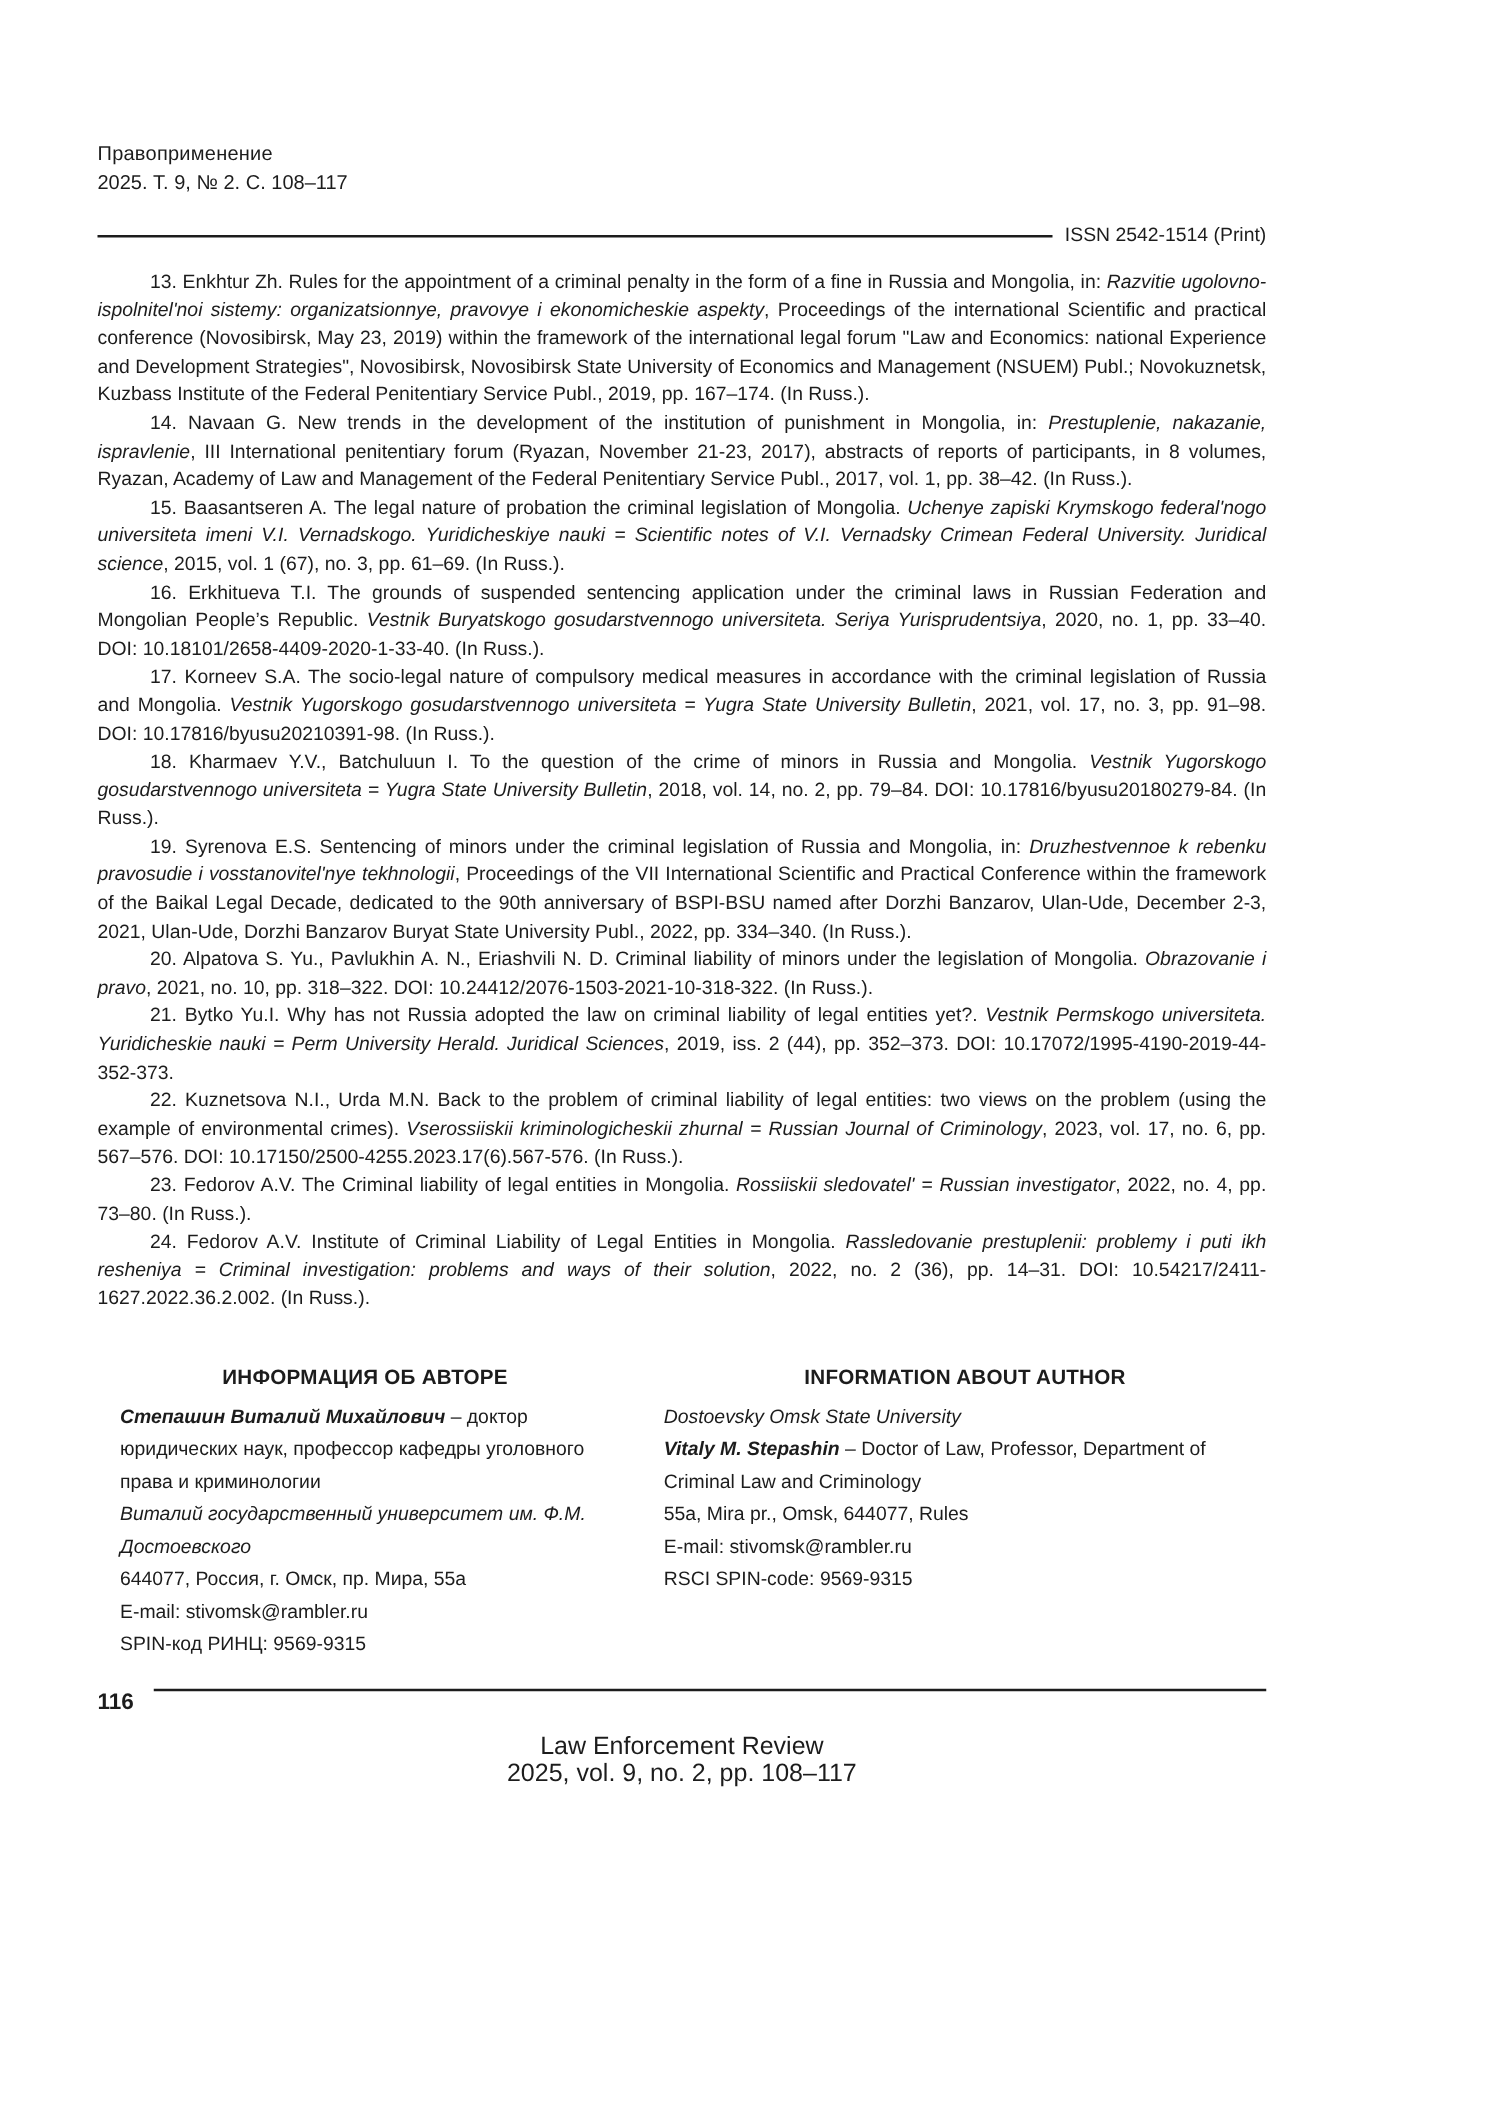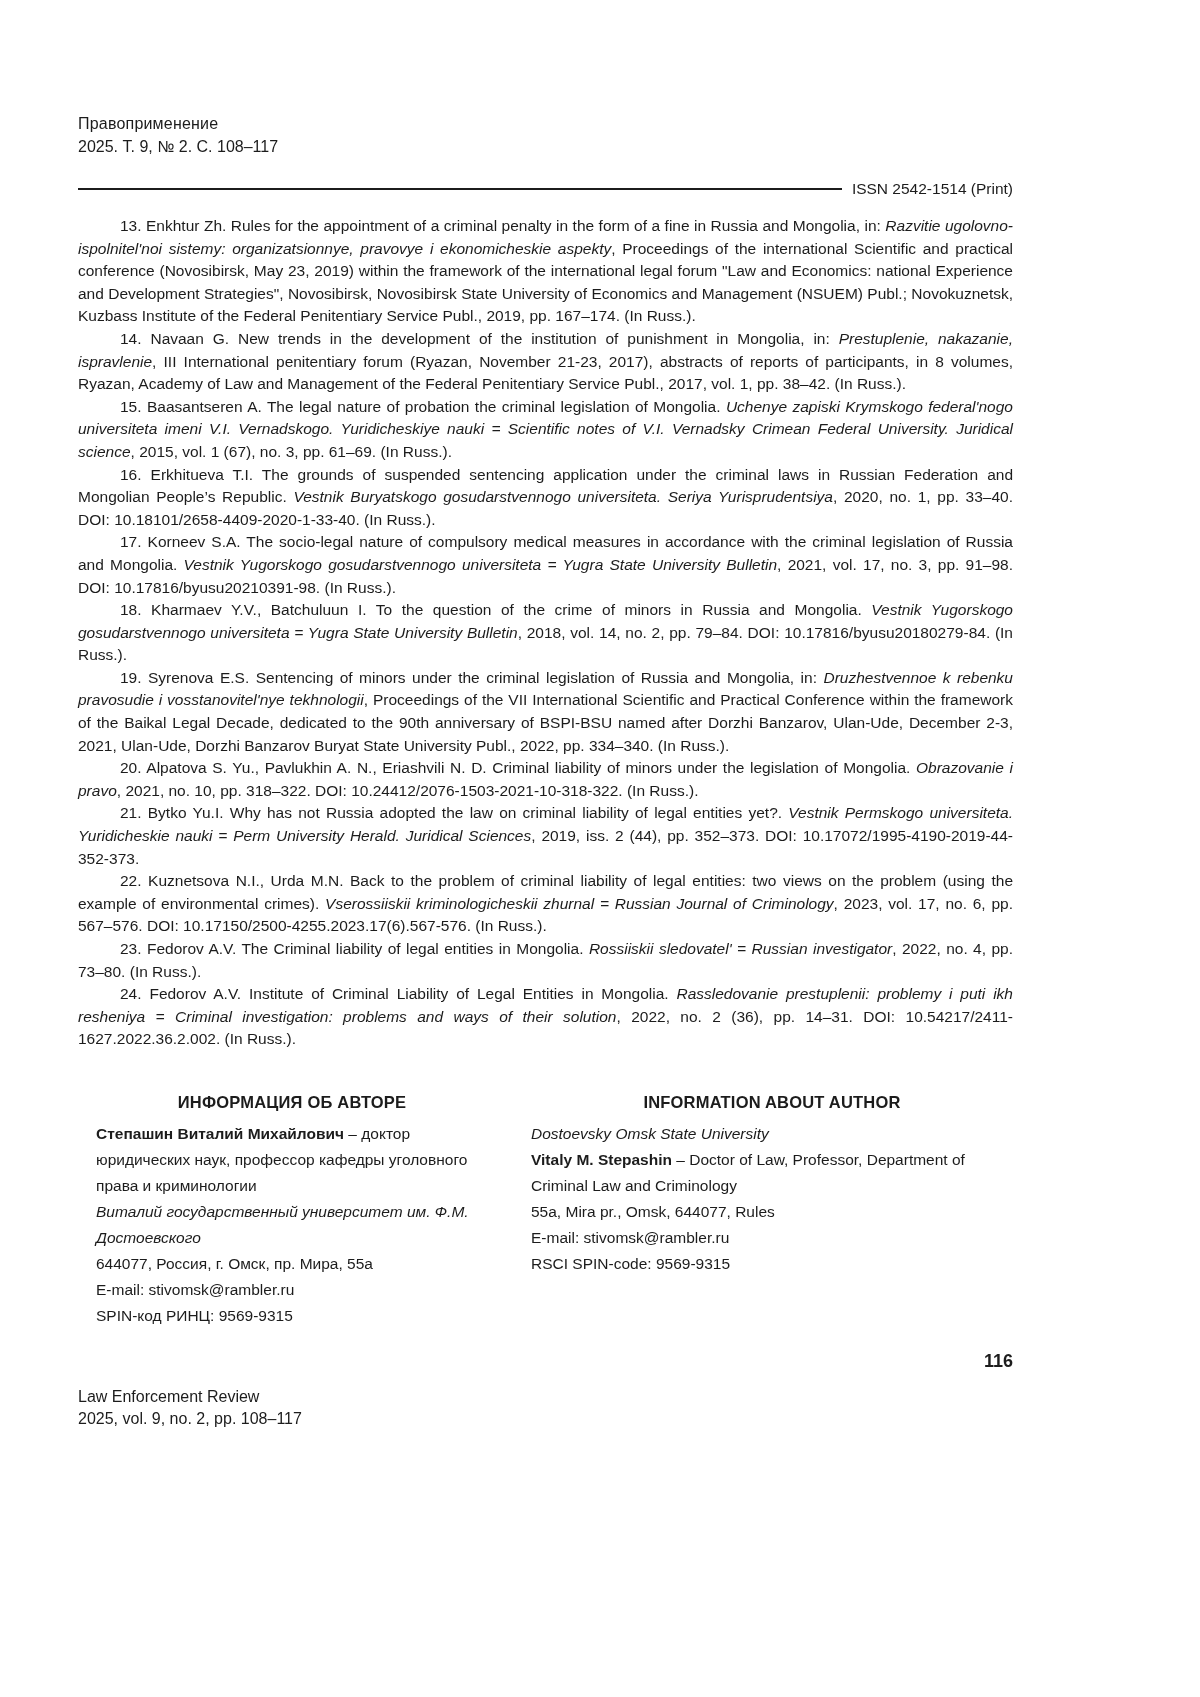--- a/index.html
+++ b/index.html
@@ -22,41 +22,41 @@
 
   
   .references { margin-top:15px; }
   .ref {
     font-size:15.5px;
     line-height:22.6px;
     text-align:justify;
     text-indent:42px;
   }
   .i  { font-style:italic; }
-  .bi { font-weight:bold; }
+  .bi { font-style:italic; font-weight:bold; }
 
   
   .author-info { display:flex; margin-top:42px; padding-left:18px; }
   .author-col { width:392px; }
   .author-col.right { width:auto; flex:1; margin-left:43px; }
   .author-col h3 {
     font-size:16.5px;
     font-weight:bold;
     text-align:center;
     margin-bottom:9px;
     letter-spacing:0.2px;
   }
   .info-line { font-size:15.5px; line-height:26px; }
 
   
   .page-footer { margin-top:22px; }
-  .footer-rule-row { display:flex; align-items:flex-end;flex-direction:column; }
+  .footer-rule-row { display:flex; align-items:flex-start; }
   .page-number { font-size:18px; font-weight:bold; }
   .footer-rule { flex:1; height:2px; background:#1c1c1c; margin-left:16px; }
-  .footer-right { text-align:left; font-size:16px; line-height:22px; margin-top:14px; }
+  .footer-right { text-align:center; font-size:20px; line-height:22px; margin-top:14px; }
 </style>
 </head>
 <body>
 
 <div class="page">
 
   <header class="page-header">
     <div class="journal-title">Правоприменение</div>
     <div class="journal-issue">2025. Т. 9, № 2. С. 108–117</div>
     <div class="issn-row">

